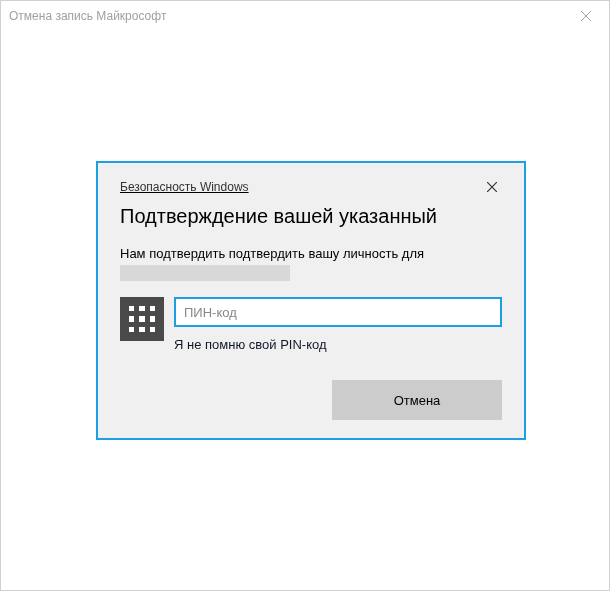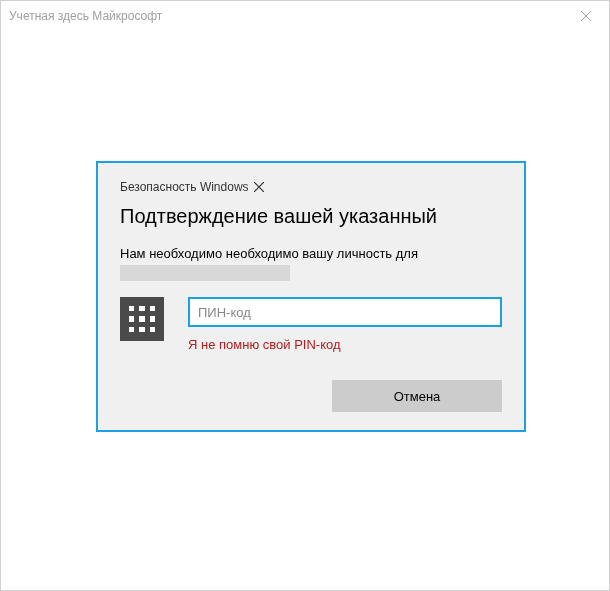--- a/index.html
+++ b/index.html
@@ -43,22 +43,23 @@
       left: 95px;
       top: 160px;
       width: 430px;
       background: #f0f0f0;
       border: 2px solid #1ba1e2;
       padding: 14px 22px 18px 22px;
     }
     .inner-titlebar {
       display: flex;
       align-items: center;
-      justify-content: flex-start;
+      justify-content: space-between;
       margin-bottom: 8px;
+      text-decoration: underline;
     }
     .inner-title-small {
       font-size: 12px;
       color: #333;
     }
     .inner-close {
       width: 20px;
       height: 20px;
       display: flex;
       align-items: center;
@@ -80,21 +81,21 @@
     }
     .redacted {
       width: 170px;
       height: 16px;
       background: #d8d8d8;
       margin-bottom: 16px;
     }
     .pin-row {
       display: flex;
       align-items: flex-start;
-      gap: 24px;
+      gap: 10px;
       margin-bottom: 10px;
     }
     .keypad-icon {
       width: 44px;
       height: 44px;
       background: #4a4a4a;
       display: grid;
       grid-template-columns: repeat(3, 1fr);
       grid-template-rows: repeat(3, 1fr);
       padding: 9px;
@@ -114,68 +115,68 @@
       height: 30px;
       border: 2px solid #1ba1e2;
       background: #fff;
       padding: 0 8px;
       font-size: 13px;
       font-family: inherit;
       outline: none;
     }
     .pin-input::placeholder { color: #888; }
     .link {
-      color: #b91c1c;
+      color: #0f172a;
       font-size: 13px;
       cursor: pointer;
       margin-top: 10px;
       display: block;
     }
     .button-row {
       display: flex;
       justify-content: flex-end;
       margin-top: 28px;
     }
     .cancel-btn {
       width: 170px;
-      height: 32px;
+      height: 40px;
       background: #cccccc;
       border: none;
       font-size: 13px;
       font-family: inherit;
       cursor: pointer;
       color: #000;
     }
   </style>
 </head>
 <body>
 
 <div class="outer-window">
   <div class="outer-titlebar">
-    <span class="outer-title">Учетная здесь Майкрософт</span>
+    <span class="outer-title">Отмена запись Майкрософт</span>
     <div class="outer-close">
       <svg width="10" height="10" viewBox="0 0 10 10">
           <path d="M0 0 L10 10 M10 0 L0 10" stroke="currentColor" stroke-width="1" fill="none"></path>
         </svg>
     </div>
   </div>
 
   <div class="inner-dialog">
     <div class="inner-titlebar">
       <span class="inner-title-small">Безопасность Windows</span>
       <div class="inner-close">
         <svg width="10" height="10" viewBox="0 0 10 10">
             <path d="M0 0 L10 10 M10 0 L0 10" stroke="currentColor" stroke-width="1.2" fill="none"></path>
           </svg>
       </div>
     </div>
 
     <h1 class="dialog-heading">Подтверждение вашей указанный</h1>
 
-    <div class="dialog-body-text">Нам необходимо необходимо вашу личность для</div>
+    <div class="dialog-body-text">Нам подтвердить подтвердить вашу личность для</div>
     <div class="redacted"></div>
 
     <div class="pin-row">
       <div class="keypad-icon">
         <span></span>
           <span></span>
           <span></span>
         <span></span>
           <span></span>
           <span></span>

